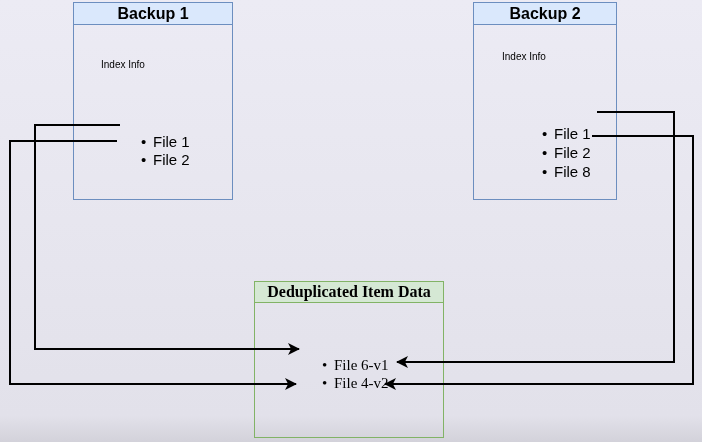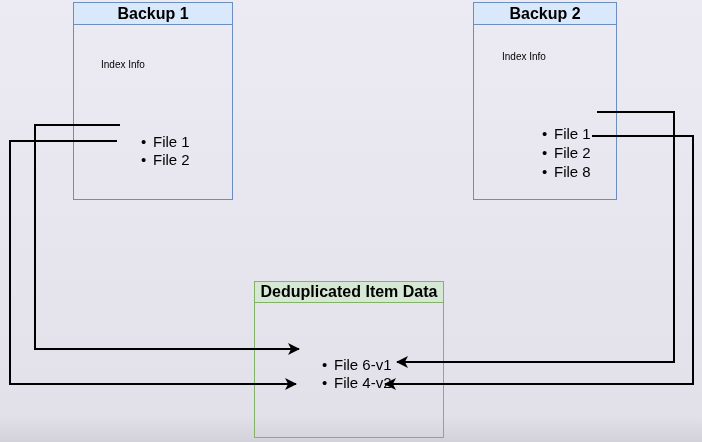--- a/index.html
+++ b/index.html
@@ -14,21 +14,21 @@
     width: 702px; height: 442px;
     background: linear-gradient(180deg, #ecebf4 0%, #e6e5ee 60%, #e2e1ea 94%, #d3d2da 100%);
     overflow: hidden;
   }
   .node {
     position: absolute;
     box-sizing: border-box;
     background: transparent;
   }
   .node.blue  { border: 1.5px solid #6c8ebf; }
-  .node.green { border: 1.5px solid #82b366; }
+  .node.green { border: 1.5px solid #82b366; font-family: Liberation Serif, serif; }
   .node-header {
     box-sizing: border-box;
     width: 100%;
     text-align: center;
     font-weight: bold;
     font-size: 16px;
   }
   .blue .node-header {
     height: 22px; line-height: 21px;
     background: #dae8fc;

